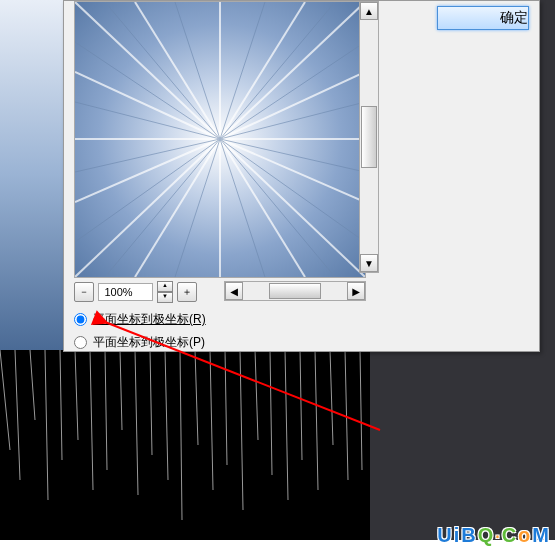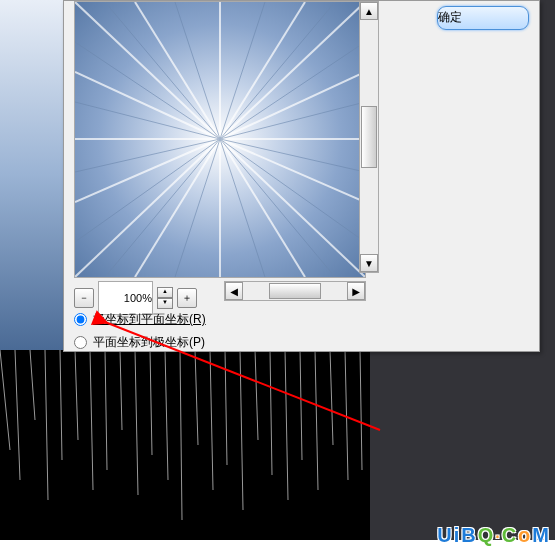--- a/index.html
+++ b/index.html
@@ -2,35 +2,35 @@
 <html><head>
 <meta charset="utf-8">
 <style>
 body{margin:0;padding:0;font-family:"Microsoft YaHei",SimSun,Arial,sans-serif;font-size:12px;width:555px;height:559px;overflow:hidden;position:relative;background:#fff}
 .bg-area{position:absolute;left:0;top:0;width:555px;height:540px;background:#333338}
 .icy-image{position:absolute;left:0;top:0;width:370px;height:540px;overflow:hidden}
 .dialog{position:absolute;left:63px;top:0;width:475px;height:350px;background:#f0f0f0;border:1px solid #999;box-shadow:2px 2px 4px rgba(0,0,0,0.3)}
 .preview-area{position:absolute;left:10px;top:0;width:290px;height:275px;background:#fff;border:1px solid #aaa;overflow:hidden}
 .zoom-controls{position:absolute;left:10px;top:280px;display:flex;align-items:center;gap:4px}
 .zoom-btn{width:18px;height:18px;background:linear-gradient(#fff,#e0e0e0);border:1px solid #888;border-radius:2px;display:flex;align-items:center;justify-content:center;font-size:10px;cursor:pointer}
-.zoom-input{width:55px;height:34px;border:1px solid #aaa;text-align:right;padding-right:0;font-size:11px;box-sizing:border-box}
+.zoom-input{width:55px;height:18px;border:1px solid #aaa;text-align:center;padding-right:16px;font-size:11px;box-sizing:border-box}
 .spinner{display:flex;flex-direction:column}
 .spinner-btn{width:14px;height:9px;background:linear-gradient(#fff,#ddd);border:1px solid #888;font-size:6px;line-height:6px;text-align:center;cursor:pointer}
 .scrollbar-h{position:absolute;top:280px;left:160px;width:140px;height:18px;background:#eee;border:1px solid #aaa;display:flex;align-items:center}
 .scroll-btn{width:16px;height:16px;background:linear-gradient(#fff,#ddd);border:1px solid #999;display:flex;align-items:center;justify-content:center;font-size:10px}
 .scroll-thumb{flex:0 0 50px;height:14px;background:linear-gradient(#fff,#ccc);border:1px solid #999;margin:0 2px}
 .scroll-track{flex:1}
 .scrollbar-v{position:absolute;right:160px;top:0;width:18px;height:270px;background:#eee;border:1px solid #aaa;display:flex;flex-direction:column}
 .scroll-btn-v{width:16px;height:16px;background:linear-gradient(#fff,#ddd);border:1px solid #999;display:flex;align-items:center;justify-content:center;font-size:10px}
 .radio-group{position:absolute;left:10px;top:310px}
 .radio-row{display:flex;align-items:center;gap:6px;margin-bottom:6px;font-size:12px}
 .radio-row input{margin:0}
 .radio-label-underline{text-decoration:underline;color:#000}
 .buttons-area{position:absolute;right:10px;top:5px;display:flex;flex-direction:column;gap:8px}
-.dlg-btn{width:90px;height:22px;border:1px solid #888;border-radius:9px;font-size:12px;cursor:pointer;text-align:left;line-height:20px}
+.dlg-btn{width:90px;height:22px;border:1px solid #888;border-radius:0;font-size:14px;cursor:pointer;text-align:right;line-height:20px}
 .btn-ok{background:linear-gradient(#eaf4ff,#bcdcff);border:1px solid #4a90d9;box-shadow:0 0 3px #6cb0ff}
 .btn-cancel{background:linear-gradient(#fdfdfd,#e5e5e5)}
 .arrow{position:absolute;pointer-events:none}
 .watermark{position:absolute;right:6px;bottom:12px;display:flex;gap:2px;font-family:Arial,sans-serif;font-weight:bold;font-size:20px}
 .wm-u{color:#1e7bd8}.wm-i{color:#1e7bd8}.wm-b{color:#1e7bd8}.wm-q{color:#5fbb3a}.wm-dot{color:#ff9b2e;font-size:16px}.wm-c{color:#5fbb3a}.wm-o{color:#ff9b2e}.wm-m{color:#1e7bd8}
 .watermark span{text-shadow:1px 1px 0 #fff,-1px -1px 0 #fff,1px -1px 0 #fff,-1px 1px 0 #fff}
 </style>
 </head>
 <body>
 
@@ -150,21 +150,21 @@
     <div class="scroll-btn">◀</div>
     <div class="scroll-track"></div>
     <div class="scroll-thumb"></div>
     <div class="scroll-track"></div>
     <div class="scroll-btn">▶</div>
   </div>
 
   <div class="radio-group">
     <label class="radio-row">
       <input type="radio" name="mode" checked="" style="">
-      <span class="radio-label-underline">极坐标到平面坐标(R)</span>
+      <span class="radio-label-underline">平面坐标到极坐标(R)</span>
     </label>
     <label class="radio-row">
       <input type="radio" name="mode" style="">
       <span>平面坐标到极坐标(P)</span>
     </label>
   </div>
 
   <div class="buttons-area">
     <div class="dlg-btn btn-ok">确定</div>
   </div>

